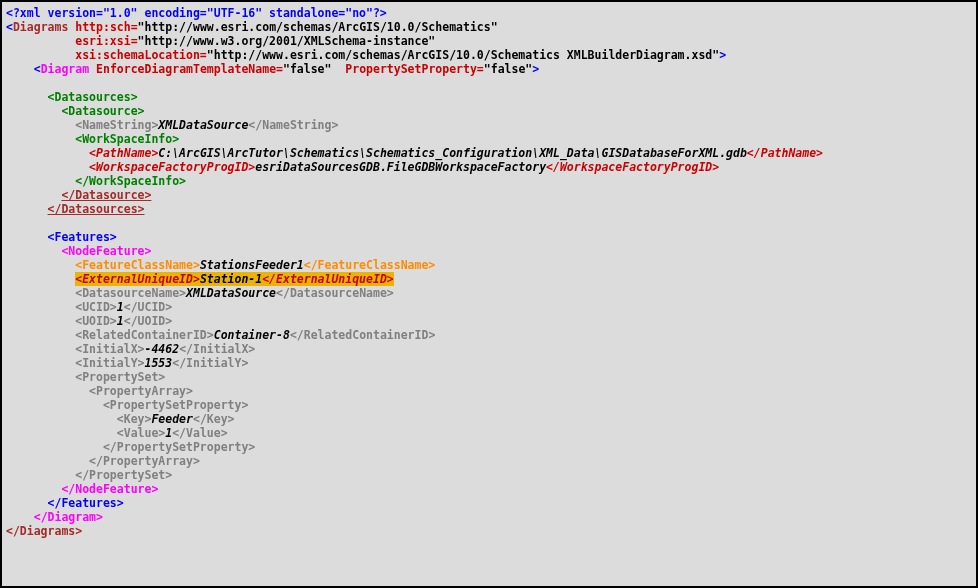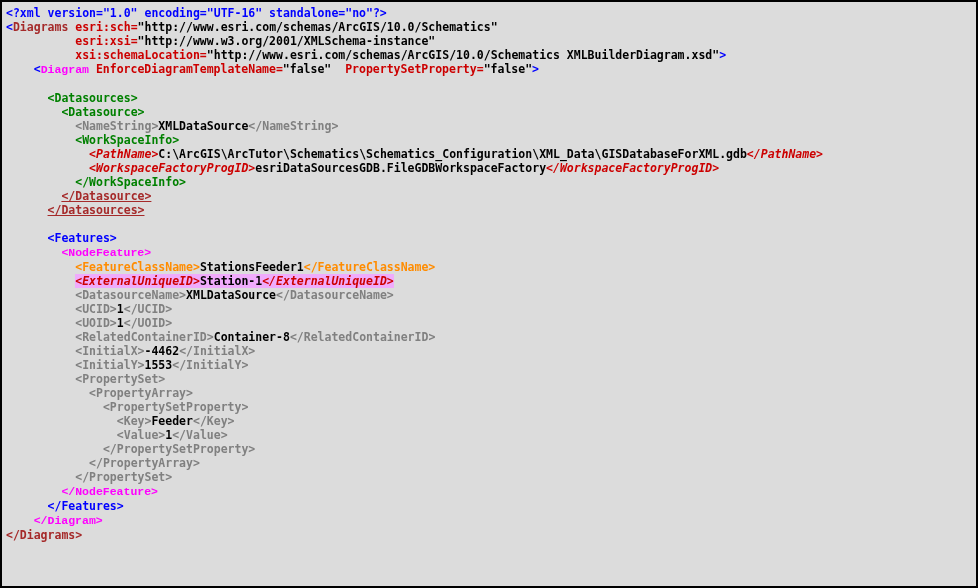--- a/index.html
+++ b/index.html
@@ -21,33 +21,33 @@
     line-height: 14px;
     white-space: pre;
   }
   .c-blue { color: #0000ff; }
   .c-brown { color: #a52a2a; }
   .c-gnopen { color: #008000; }
   .c-gnclose { color: #a52a2a; text-decoration: underline; }
   .c-ftag { color: #008000; }
   .c-red { color: #cc0000; font-style: italic; }
   .c-grey { color: #808080; }
-  .c-black { color: #000; }
-  .c-mag { color: #ff00ff; font-family: Liberation Mono, monospace; }
+  .c-black { color: #000; font-style: italic; }
+  .c-mag { color: #ff00ff; }
   .c-or { color: #ff8c00; }
-  .hl { background: #f0abfc; }
+  .hl { background: #eab308; }
   .punc { color: #0000ff; }
   .attrname { color: #cc0000; }
   .attrval { color: #000; font-weight: bold; }
 </style>
 </head>
 <body>
 
 <pre><span class="c-blue">&lt;?xml version="1.0" encoding="UTF-16" standalone="no"?&gt;</span>
-<span class="punc">&lt;</span><span class="c-brown">Diagrams</span> <span class="attrname">esri:sch=</span><span class="attrval">"http://www.esri.com/schemas/ArcGIS/10.0/Schematics"</span>
+<span class="punc">&lt;</span><span class="c-brown">Diagrams</span> <span class="attrname">http:sch=</span><span class="attrval">"http://www.esri.com/schemas/ArcGIS/10.0/Schematics"</span>
           <span class="attrname">esri:xsi=</span><span class="attrval">"http://www.w3.org/2001/XMLSchema-instance"</span>
           <span class="attrname">xsi:schemaLocation=</span><span class="attrval">"http://www.esri.com/schemas/ArcGIS/10.0/Schematics XMLBuilderDiagram.xsd"</span><span class="punc">&gt;</span>
     <span class="punc">&lt;</span><span class="c-mag">Diagram</span> <span class="attrname">EnforceDiagramTemplateName=</span><span class="attrval">"false"</span>  <span class="attrname">PropertySetProperty=</span><span class="attrval">"false"</span><span class="punc">&gt;</span>
 
       <span class="c-gnopen">&lt;Datasources&gt;</span>
         <span class="c-gnopen">&lt;Datasource&gt;</span>
           <span class="c-grey">&lt;NameString&gt;</span><span class="c-black">XMLDataSource</span><span class="c-grey">&lt;/NameString&gt;</span>
           <span class="c-ftag">&lt;WorkSpaceInfo&gt;</span>
             <span class="c-red">&lt;PathName&gt;</span><span class="c-black">C:\ArcGIS\ArcTutor\Schematics\Schematics_Configuration\XML_Data\GISDatabaseForXML.gdb</span><span class="c-red">&lt;/PathName&gt;</span>
             <span class="c-red">&lt;WorkspaceFactoryProgID&gt;</span><span class="c-black">esriDataSourcesGDB.FileGDBWorkspaceFactory</span><span class="c-red">&lt;/WorkspaceFactoryProgID&gt;</span>

